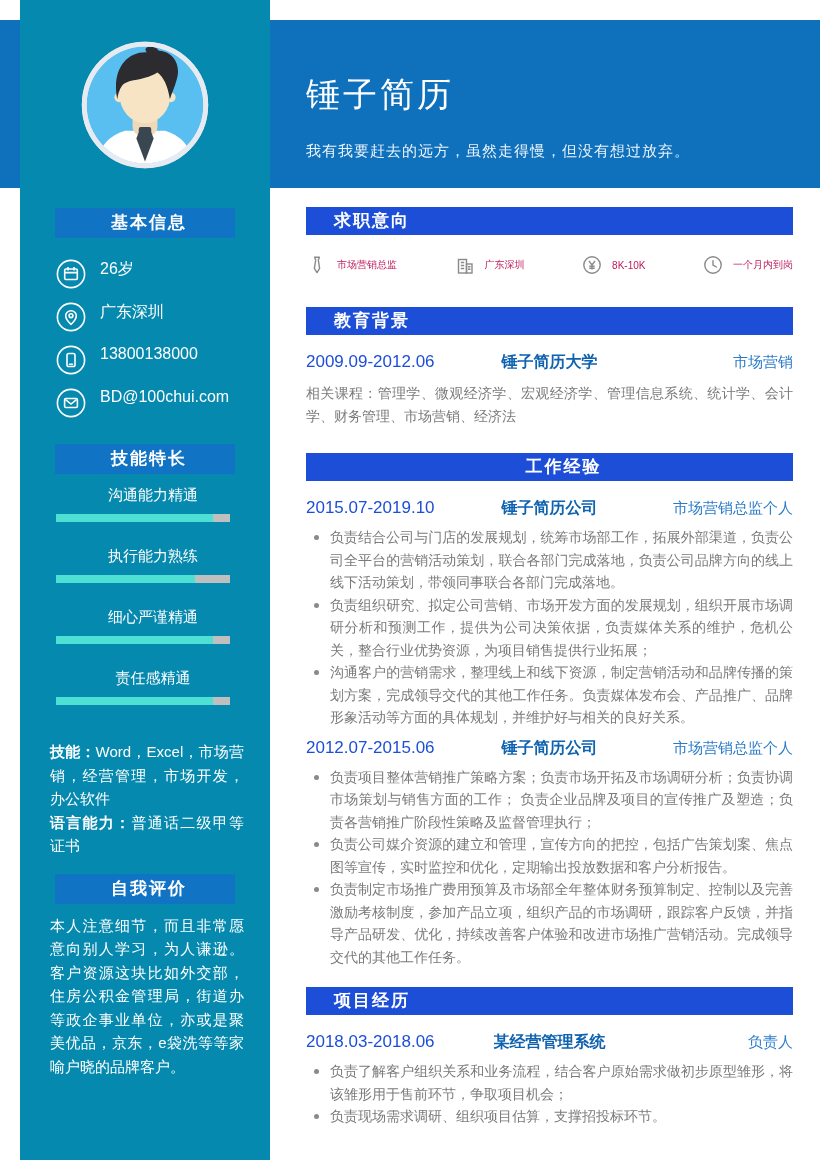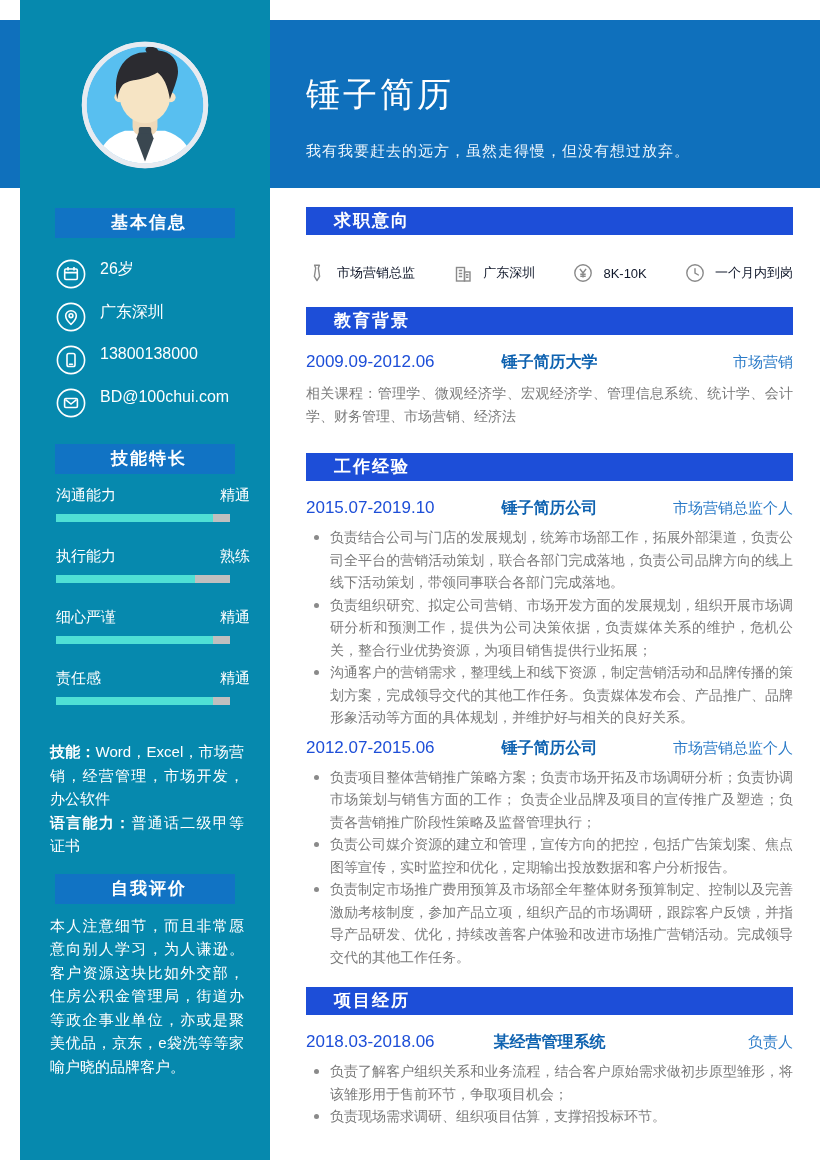--- a/index.html
+++ b/index.html
@@ -20,35 +20,35 @@
     font-size:17px;font-weight:bold;text-align:center;line-height:30px;letter-spacing:2px;padding-left:8px;}
   .side-head.m1{margin-top:36px;}
   .side-head.m2{margin-top:26px;}
   .side-head.m3{margin-top:34px;}
   .side-head.m4{margin-top:16px;}
   .info-list{padding:8px 26px 0 36px;}
   .info-item{display:flex;margin-top:13px;color:#fff;font-size:16px;}
   .info-item .ic{width:30px;height:30px;flex:0 0 30px;margin-right:14px;}
   .skills{padding:12px 20px 0 36px;}
   .skill{margin-bottom:25px;}
-  .skill-row{display:flex;justify-content:space-between;color:#fff;font-size:15px;margin-bottom:9px;}
+  .skill-row{display:flex;justify-content:center;color:#fff;font-size:15px;margin-bottom:9px;}
   .skill-track{width:174px;height:8px;background:#BFBFBF;}
   .skill-fill{height:8px;background:#4FE0D5;}
   .side-par{padding:10px 26px 0 30px;color:#fff;font-size:15px;line-height:23.5px;text-align:justify;}
   .side-par b{font-weight:bold;}
   
   .main{position:absolute;left:306px;top:207px;width:487px;z-index:1;}
   .sec-bar{height:28px;background:#1d4ed8;color:#fff;font-size:17px;font-weight:bold;
     line-height:28px;padding-left:28px;box-sizing:border-box;letter-spacing:2px;}
-  .intent-row{margin-top:19px;height:30px;display:flex;justify-content:space-between;align-items:flex-end;
-    color:#0f172a;font-size:13px;}
+  .intent-row{margin-top:19px;height:30px;display:flex;justify-content:space-between;align-items:flex-start;
+    color:#be185d;font-size:10px;}
   .intent-item{display:flex;align-items:center;}
   .intent-item .ic{width:22px;height:22px;margin-right:9px;color:#8a8a8a;}
   .sec-bar.edu{margin-top:23px;}
-  .sec-bar.work{margin-top:26px;}
+  .sec-bar.work{margin-top:26px;text-align:center;}
   .sec-bar.proj{margin-top:10px;}
   .entry-head{margin-top:17px;display:grid;grid-template-columns:1fr auto 1fr;align-items:baseline;}
   .e-date{font-size:17px;font-weight:normal;color:#1d4ed8;}
   .e-name{font-size:16px;font-weight:bold;color:#0E62B0;justify-self:center;}
   .e-tag{font-size:15px;color:#2B7BC8;justify-self:end;}
   .e-desc{margin-top:9px;color:#7a7a7a;font-size:14px;line-height:22.5px;text-align:justify;}
   ul.bullets{margin:7px 0 0 0;padding:0;list-style:none;}
   ul.bullets li{position:relative;padding-left:24px;color:#7a7a7a;font-size:14px;
     line-height:22.5px;text-align:justify;}
   ul.bullets li::before{content:"";position:absolute;left:8px;top:9px;width:5px;height:5px;

